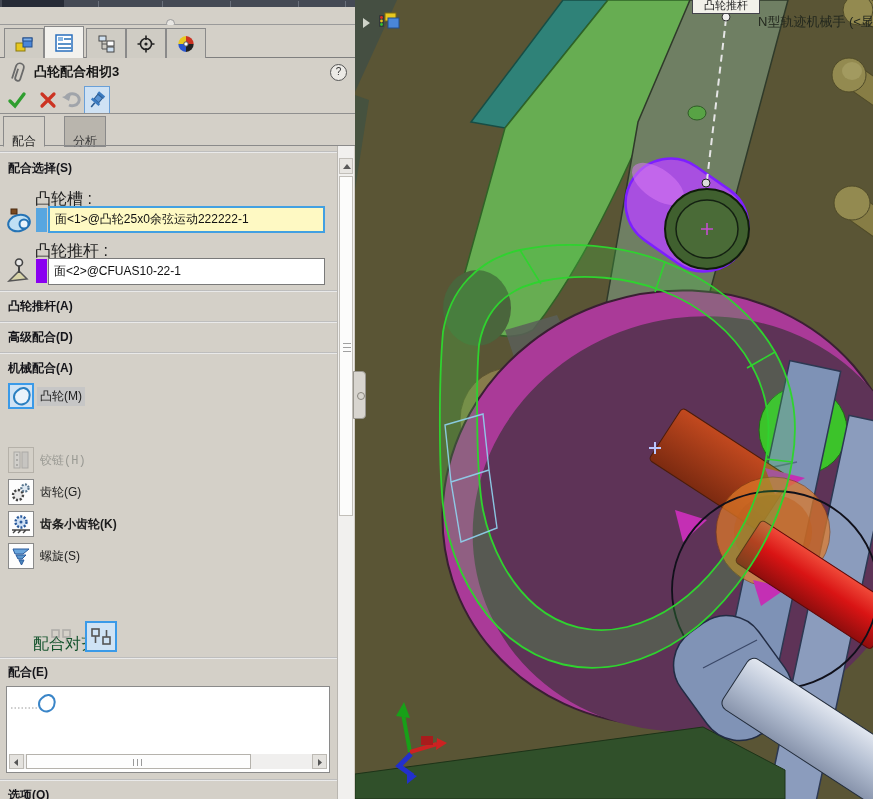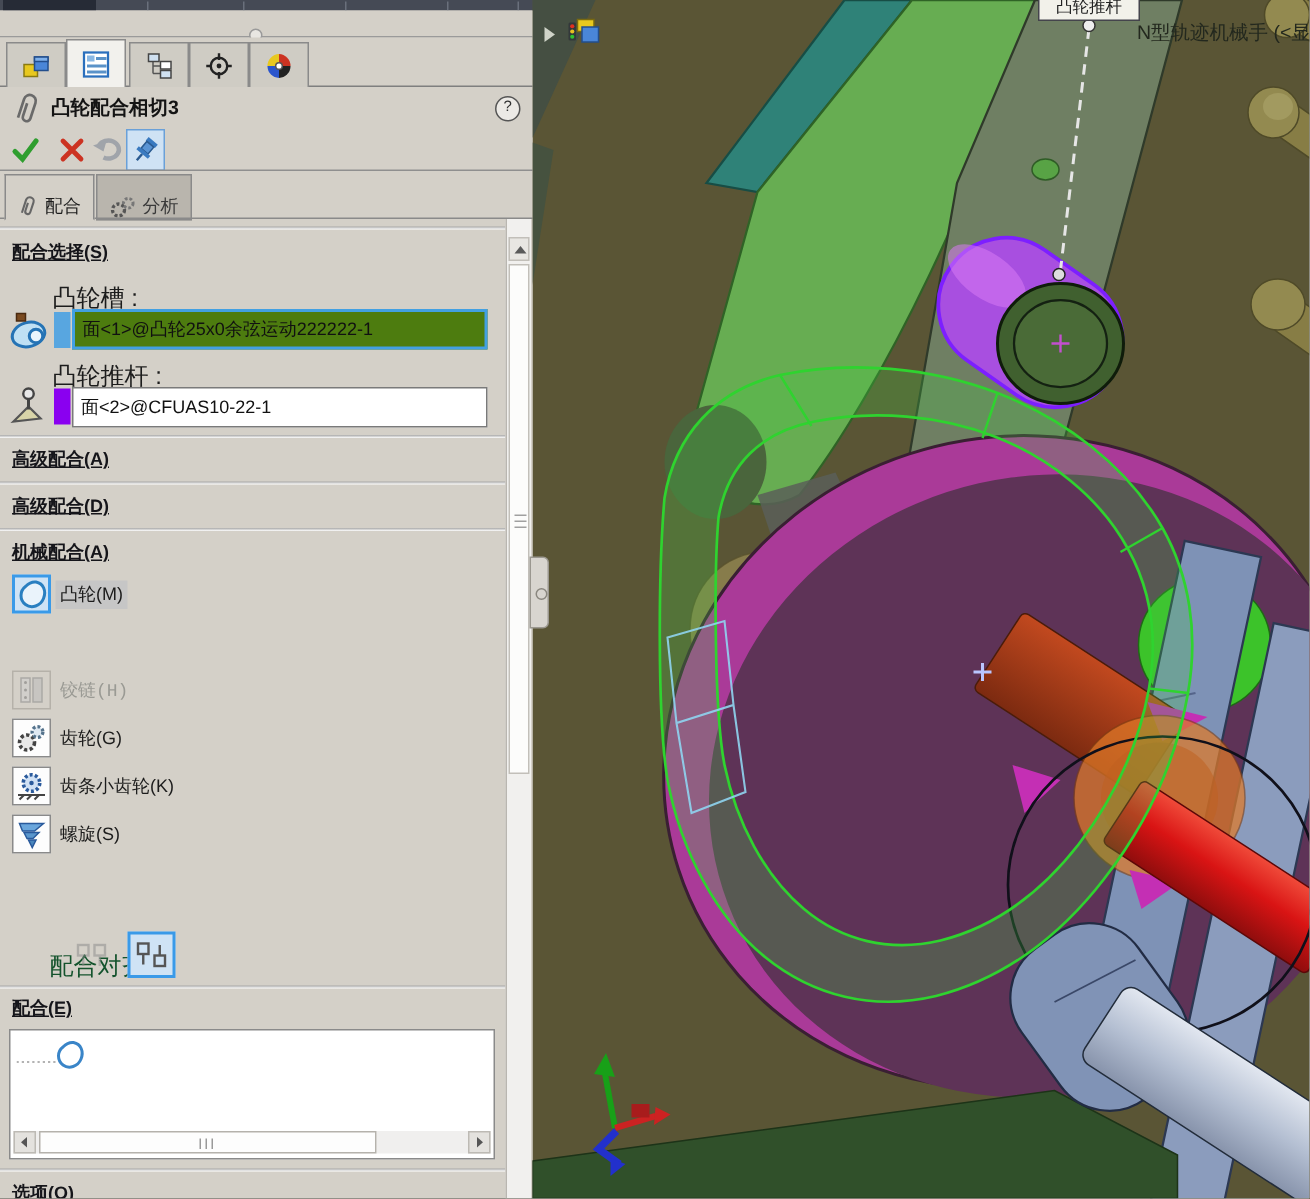--- a/index.html
+++ b/index.html
@@ -15,33 +15,33 @@
   #pm-tabs{left:0;top:25px;width:355px;height:32px;background:#d4d0c8;border-bottom:1px solid #7f7f7f;}
   .pmtab{position:absolute;top:3px;width:38px;height:29px;background:#cfccc4;border:1px solid #8a8a8a;border-bottom:none;display:flex;align-items:center;justify-content:center;}
   .pmtab.active{background:#f2f1ed;top:1px;height:31px;}
   
   .t-title{left:34px;top:63px;font-size:13px;font-weight:bold;color:#141414;}
   #help-btn{left:330px;top:64px;width:15px;height:15px;border:1px solid #555;border-radius:50%;font-size:10px;color:#333;text-align:center;line-height:14px;background:#eceae6;}
   .toolbtn{position:absolute;display:flex;align-items:center;justify-content:center;}
   #pin-btn{left:84px;top:86px;width:24px;height:26px;background:#cfe2f4;border:1px solid #6aa0d8;}
   #panel-sep1{left:0;top:113px;width:355px;height:1px;background:#8f8f8f;}
   
-  .modetab{position:absolute;top:116px;height:29px;border:1px solid #8a8a8a;display:flex;align-items:flex-end;gap:4px;padding:0 8px;font-size:12px;color:#1c1c1c;}
+  .modetab{position:absolute;top:116px;height:29px;border:1px solid #8a8a8a;display:flex;align-items:flex-start;gap:16px;padding:0 8px;font-size:12px;color:#1c1c1c;flex-direction:column;}
   #tab-mate{left:3px;background:#d4d0c8;border-bottom:1px solid #d4d0c8;z-index:2;}
   #tab-analysis{left:64px;background:#b9b5ad;color:#3a3a3a;}
   #modetab-base{left:0;top:145px;width:355px;height:1px;background:#8a8a8a;}
   
   .sep{position:absolute;left:0;width:337px;height:2px;background:linear-gradient(#a8a8a8,#ffffff);}
-  .sec-head{position:absolute;left:8px;font-size:12px;font-weight:bold;color:#15151a;text-decoration:underline;}
+  .sec-head{position:absolute;left:8px;font-size:12px;font-weight:bold;color:#15151a;}
   .chev{position:absolute;right:22px;width:8px;height:8px;border-right:2px solid #44535f;border-bottom:2px solid #44535f;}
   .chev.down{transform:rotate(45deg);}
   .chev.up{transform:rotate(-135deg);}
   .fldlabel{position:absolute;left:35px;font-size:16px;color:#1c1c1c;}
   .selfield{position:absolute;left:48px;width:277px;height:27px;box-sizing:border-box;background:#fff;border:1px solid #7a7a7a;font-size:12px;color:#111;display:flex;align-items:center;padding-left:5px;white-space:nowrap;overflow:hidden;}
-  .selfield.active{background:#4d7c0f;border:2px solid #42a0e2;}
+  .selfield.active{background:#fef9c3;border:2px solid #42a0e2;}
   .swatch{position:absolute;left:36px;width:11px;height:24px;}
   .mitem{position:absolute;left:0;width:337px;height:30px;}
   .mico{position:absolute;left:8px;top:1px;width:26px;height:26px;box-sizing:border-box;background:#fdfdfd;border:1px solid #8a8a8a;display:flex;align-items:center;justify-content:center;}
   .mico.sel{background:#cfe3f5;border:2px solid #3a9ae8;}
   .mico.dis{background:#d4d0c8;border:1px solid #b5b1a9;}
   .mlabel{position:absolute;left:37px;top:5px;font-size:12px;color:#1c1c1c;padding:1px 3px;}
   .mlabel.sel{background:#c6c6c6;}
   .mlabel.dis{color:#9a9a94;font-family:Liberation Mono, monospace;}
   
   #mates-list{left:6px;top:686px;width:324px;height:87px;background:#fff;border:1px solid #8a8a8a;box-sizing:border-box;}
@@ -187,21 +187,21 @@
 <div class="fldlabel" style="top:241px;">凸轮推杆 :</div>
 <svg class="abs" style="left:5px;top:257px;" width="28" height="28">
   <path d="M4,24 L14,14 L22,22 Z" fill="#d8d4a8" stroke="#555" stroke-width="1.5"></path>
   <path d="M14,16 L14,7" stroke="#444" stroke-width="2"></path>
   <circle cx="14" cy="5.5" r="3.5" fill="#e8e8e8" stroke="#444" stroke-width="1.6"></circle>
 </svg>
 <div class="swatch" style="top: 259px; background: rgb(138, 0, 240);" id="swatch2"></div>
 <div class="selfield" style="top:258px;">面&lt;2&gt;@CFUAS10-22-1</div>
 
 <div class="sep" style="top:290px;"></div>
-<div class="sec-head" style="top:298px;">高级配合(A)</div>
+<div class="sec-head" style="top:298px;">凸轮推杆(A)</div>
 <div class="chev down" style="top:300px;"></div>
 
 <div class="sep" style="top:321px;"></div>
 <div class="sec-head" style="top:329px;">高级配合(D)</div>
 <div class="chev down" style="top:331px;"></div>
 
 <div class="sep" style="top:352px;"></div>
 <div class="sec-head" style="top:360px;">机械配合(A)</div>
 <div class="chev up" style="top:365px;"></div>
 
@@ -227,21 +227,21 @@
 </div>
 <div class="mitem" style="top:478px;">
   <div class="mico">
     <svg width="22" height="22">
           <circle cx="8" cy="14" r="5" fill="#e8e8e8" stroke="#444" stroke-width="2.4" stroke-dasharray="2.2 1.6"></circle>
           <circle cx="15" cy="7" r="3.6" fill="#dfe9f2" stroke="#55738c" stroke-width="2.2" stroke-dasharray="1.9 1.4"></circle>
         </svg>
   </div>
   <span class="mlabel">齿轮(G)</span>
 </div>
-<div class="mitem" style="top:510px;">
+<div class="mitem" style="top:510px;font-weight:bold;">
   <div class="mico">
     <svg width="22" height="22">
           <circle cx="11" cy="9" r="5.5" fill="#cfe0f4" stroke="#2a5a9c" stroke-width="2.4" stroke-dasharray="2 1.5"></circle>
           <circle cx="11" cy="9" r="1.5" fill="#2a5a9c"></circle>
           <path d="M2,17 L20,17 M3,20 L6,17 M8,20 L11,17 M13,20 L16,17" stroke="#444" stroke-width="1.4" fill="none"></path>
         </svg>
   </div>
   <span class="mlabel">齿条小齿轮(K)</span>
 </div>
 <div class="mitem" style="top:542px;">

